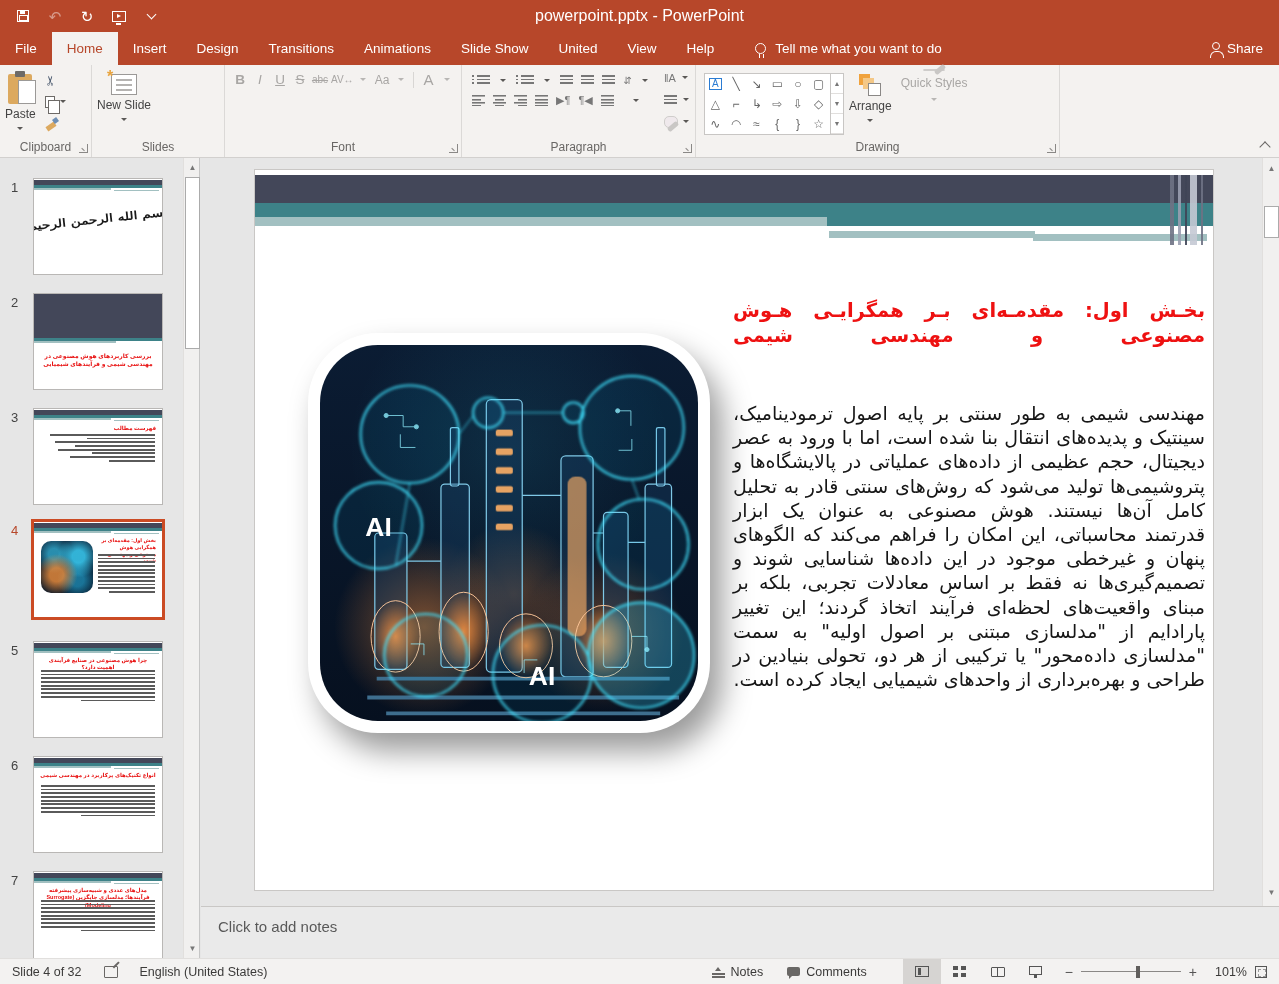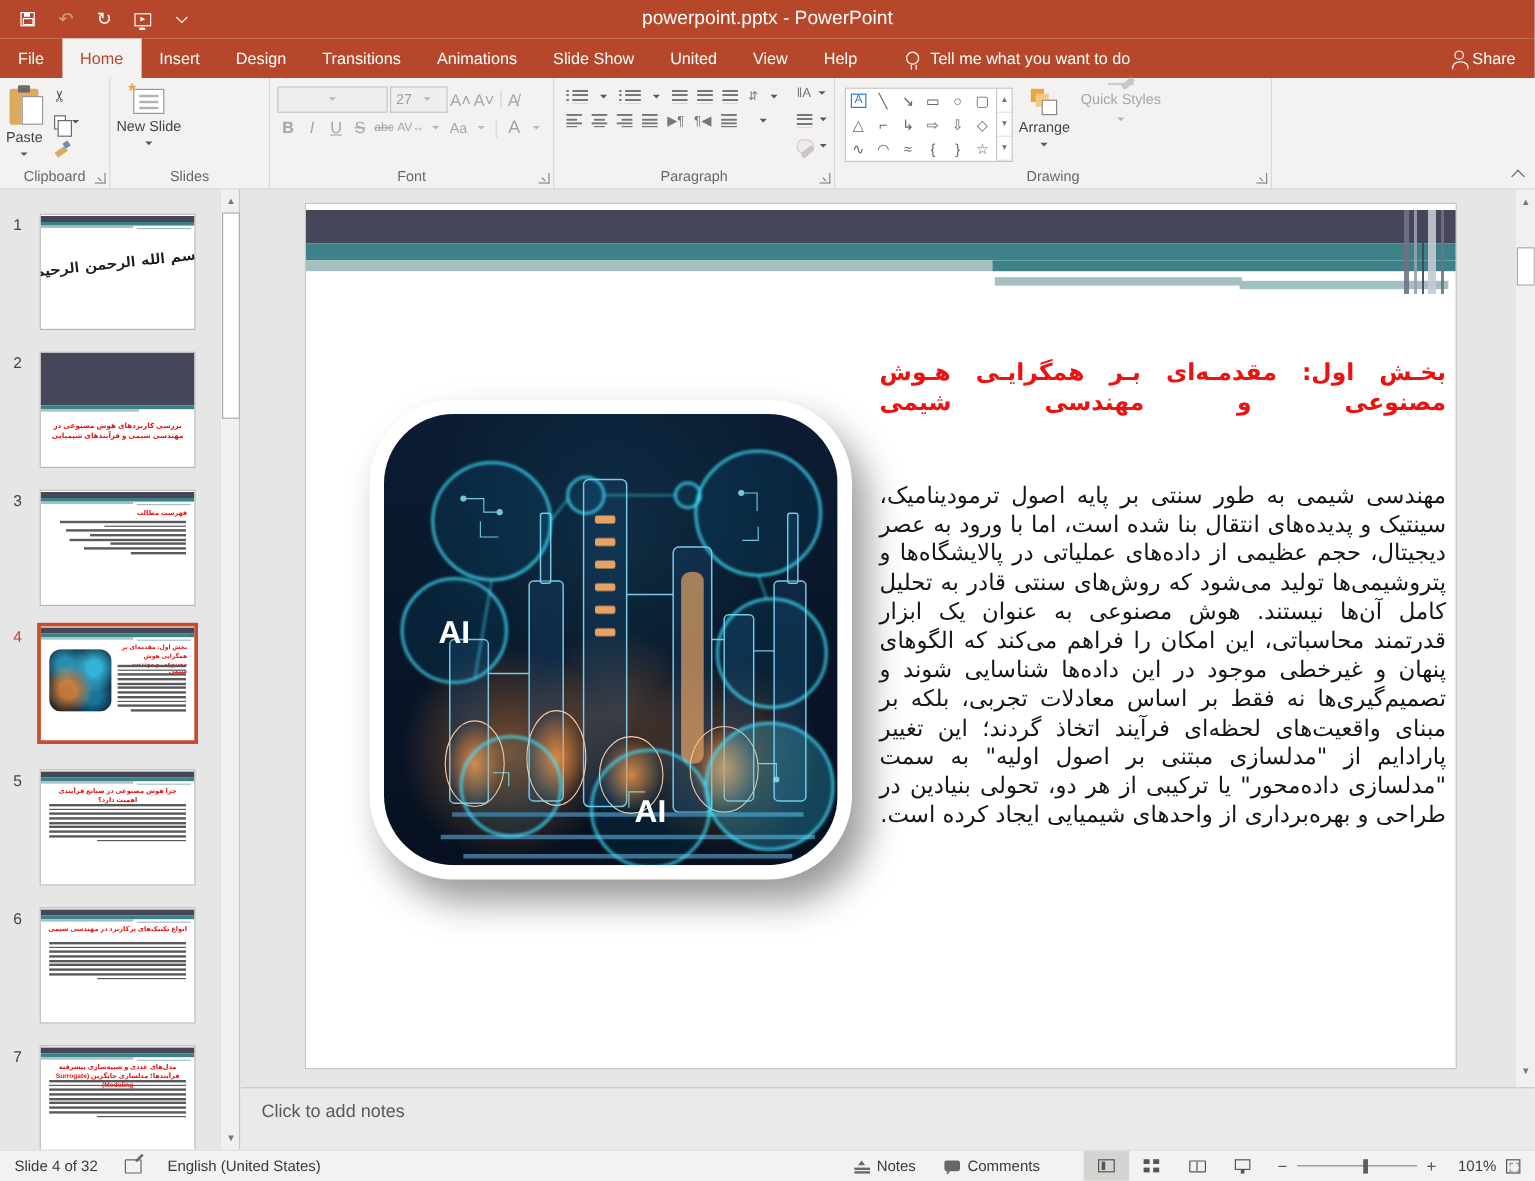--- a/index.html
+++ b/index.html
@@ -337,34 +337,20 @@
     <div class="rgroup g-slides">
       <div class="bigbtn">
         <span class="ico-newslide"></span>
         <span class="lbl">New Slide</span>
         <span class="dd"></span>
       </div>
       <div class="glabel">Slides</div>
     </div>
 
     <div class="rgroup g-font">
-      <div class="fontrow1">
-        <span class="combo" style="width:92px">
-            <span></span>
-            <span class="dd dis"></span>
-          </span>
-        <span class="combo" style="width:48px">
-            <span>27</span>
-            <span class="dd dis"></span>
-          </span>
-        <span class="fsA">A˄</span>
-        <span class="fsA">A˅</span>
-        <span class="vdiv"></span>
-        <span class="fsA">A̸</span>
-      </div>
       <div class="fontrow2">
         <span class="fbtn" style="font-weight:bold">B</span>
         <span class="fbtn" style="font-style:italic">I</span>
         <span class="fbtn" style="text-decoration:underline">U</span>
         <span class="fbtn" style="text-decoration:line-through">S</span>
         <span class="fbtn" style="font-size:10px;text-decoration:line-through">abc</span>
         <span class="fbtn" style="font-size:10px"><span>AV</span>↔</span>
         <span class="dd dis"></span>
         <span class="fbtn" style="font-size:12px">Aa</span>
         <span class="dd dis"></span>

